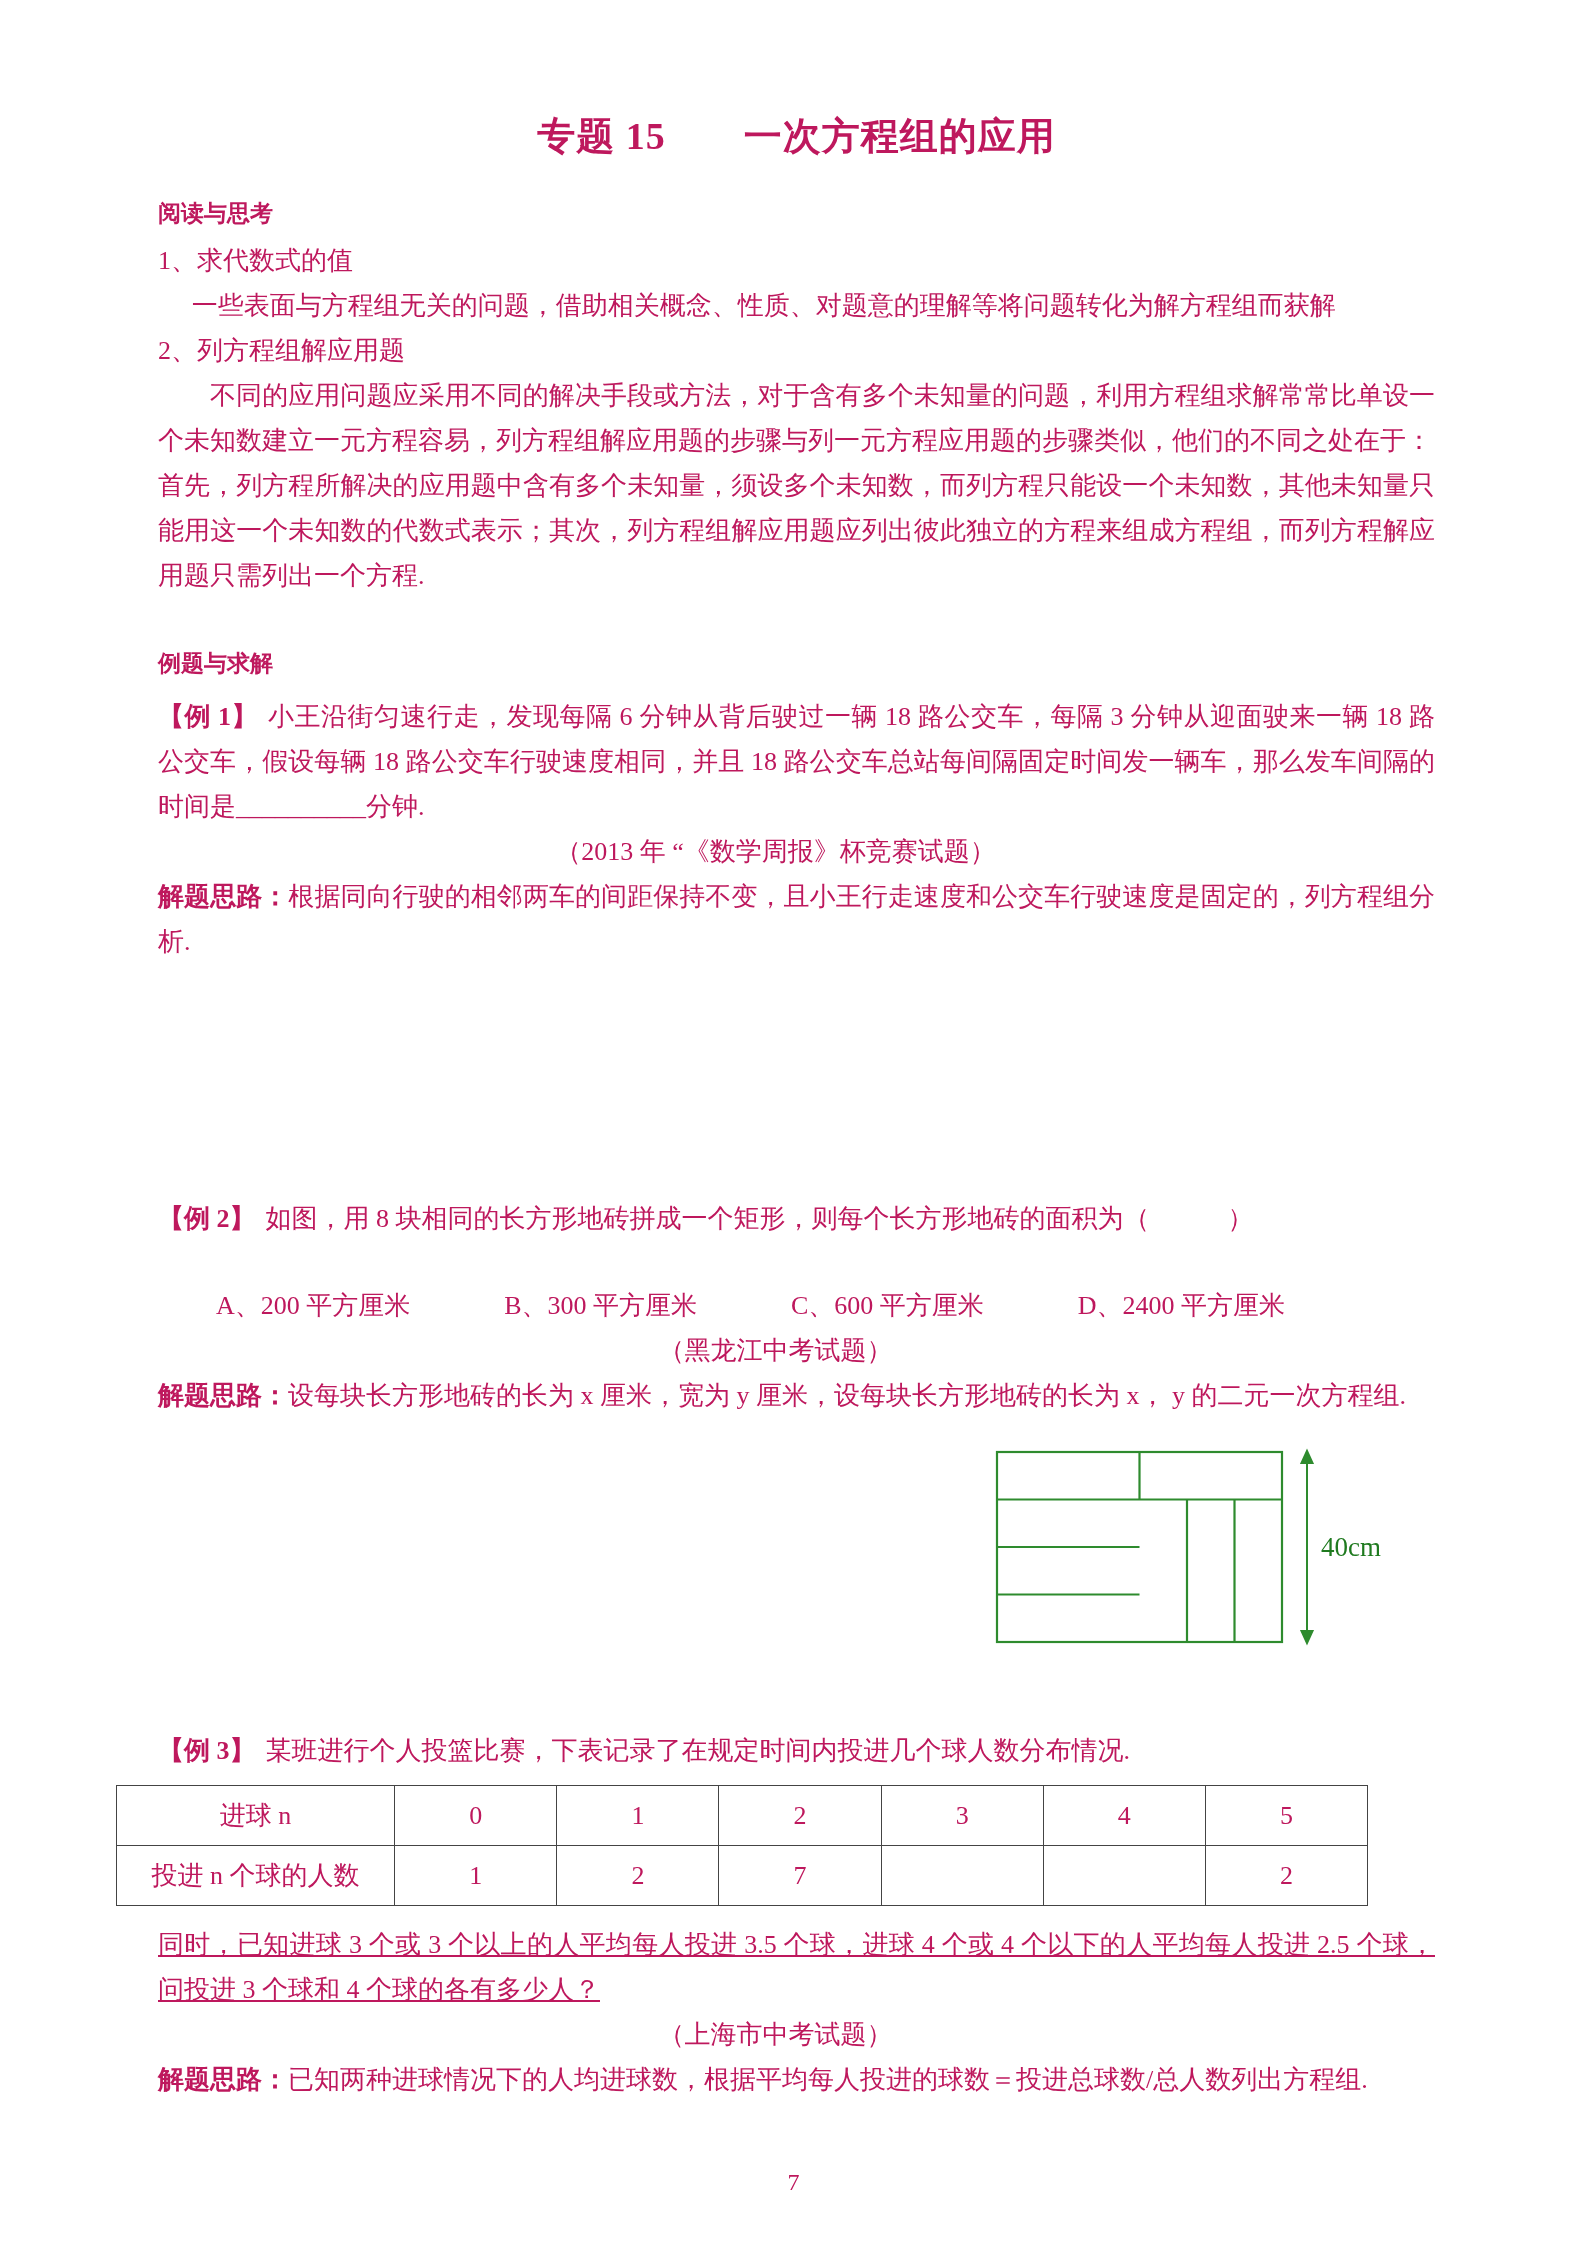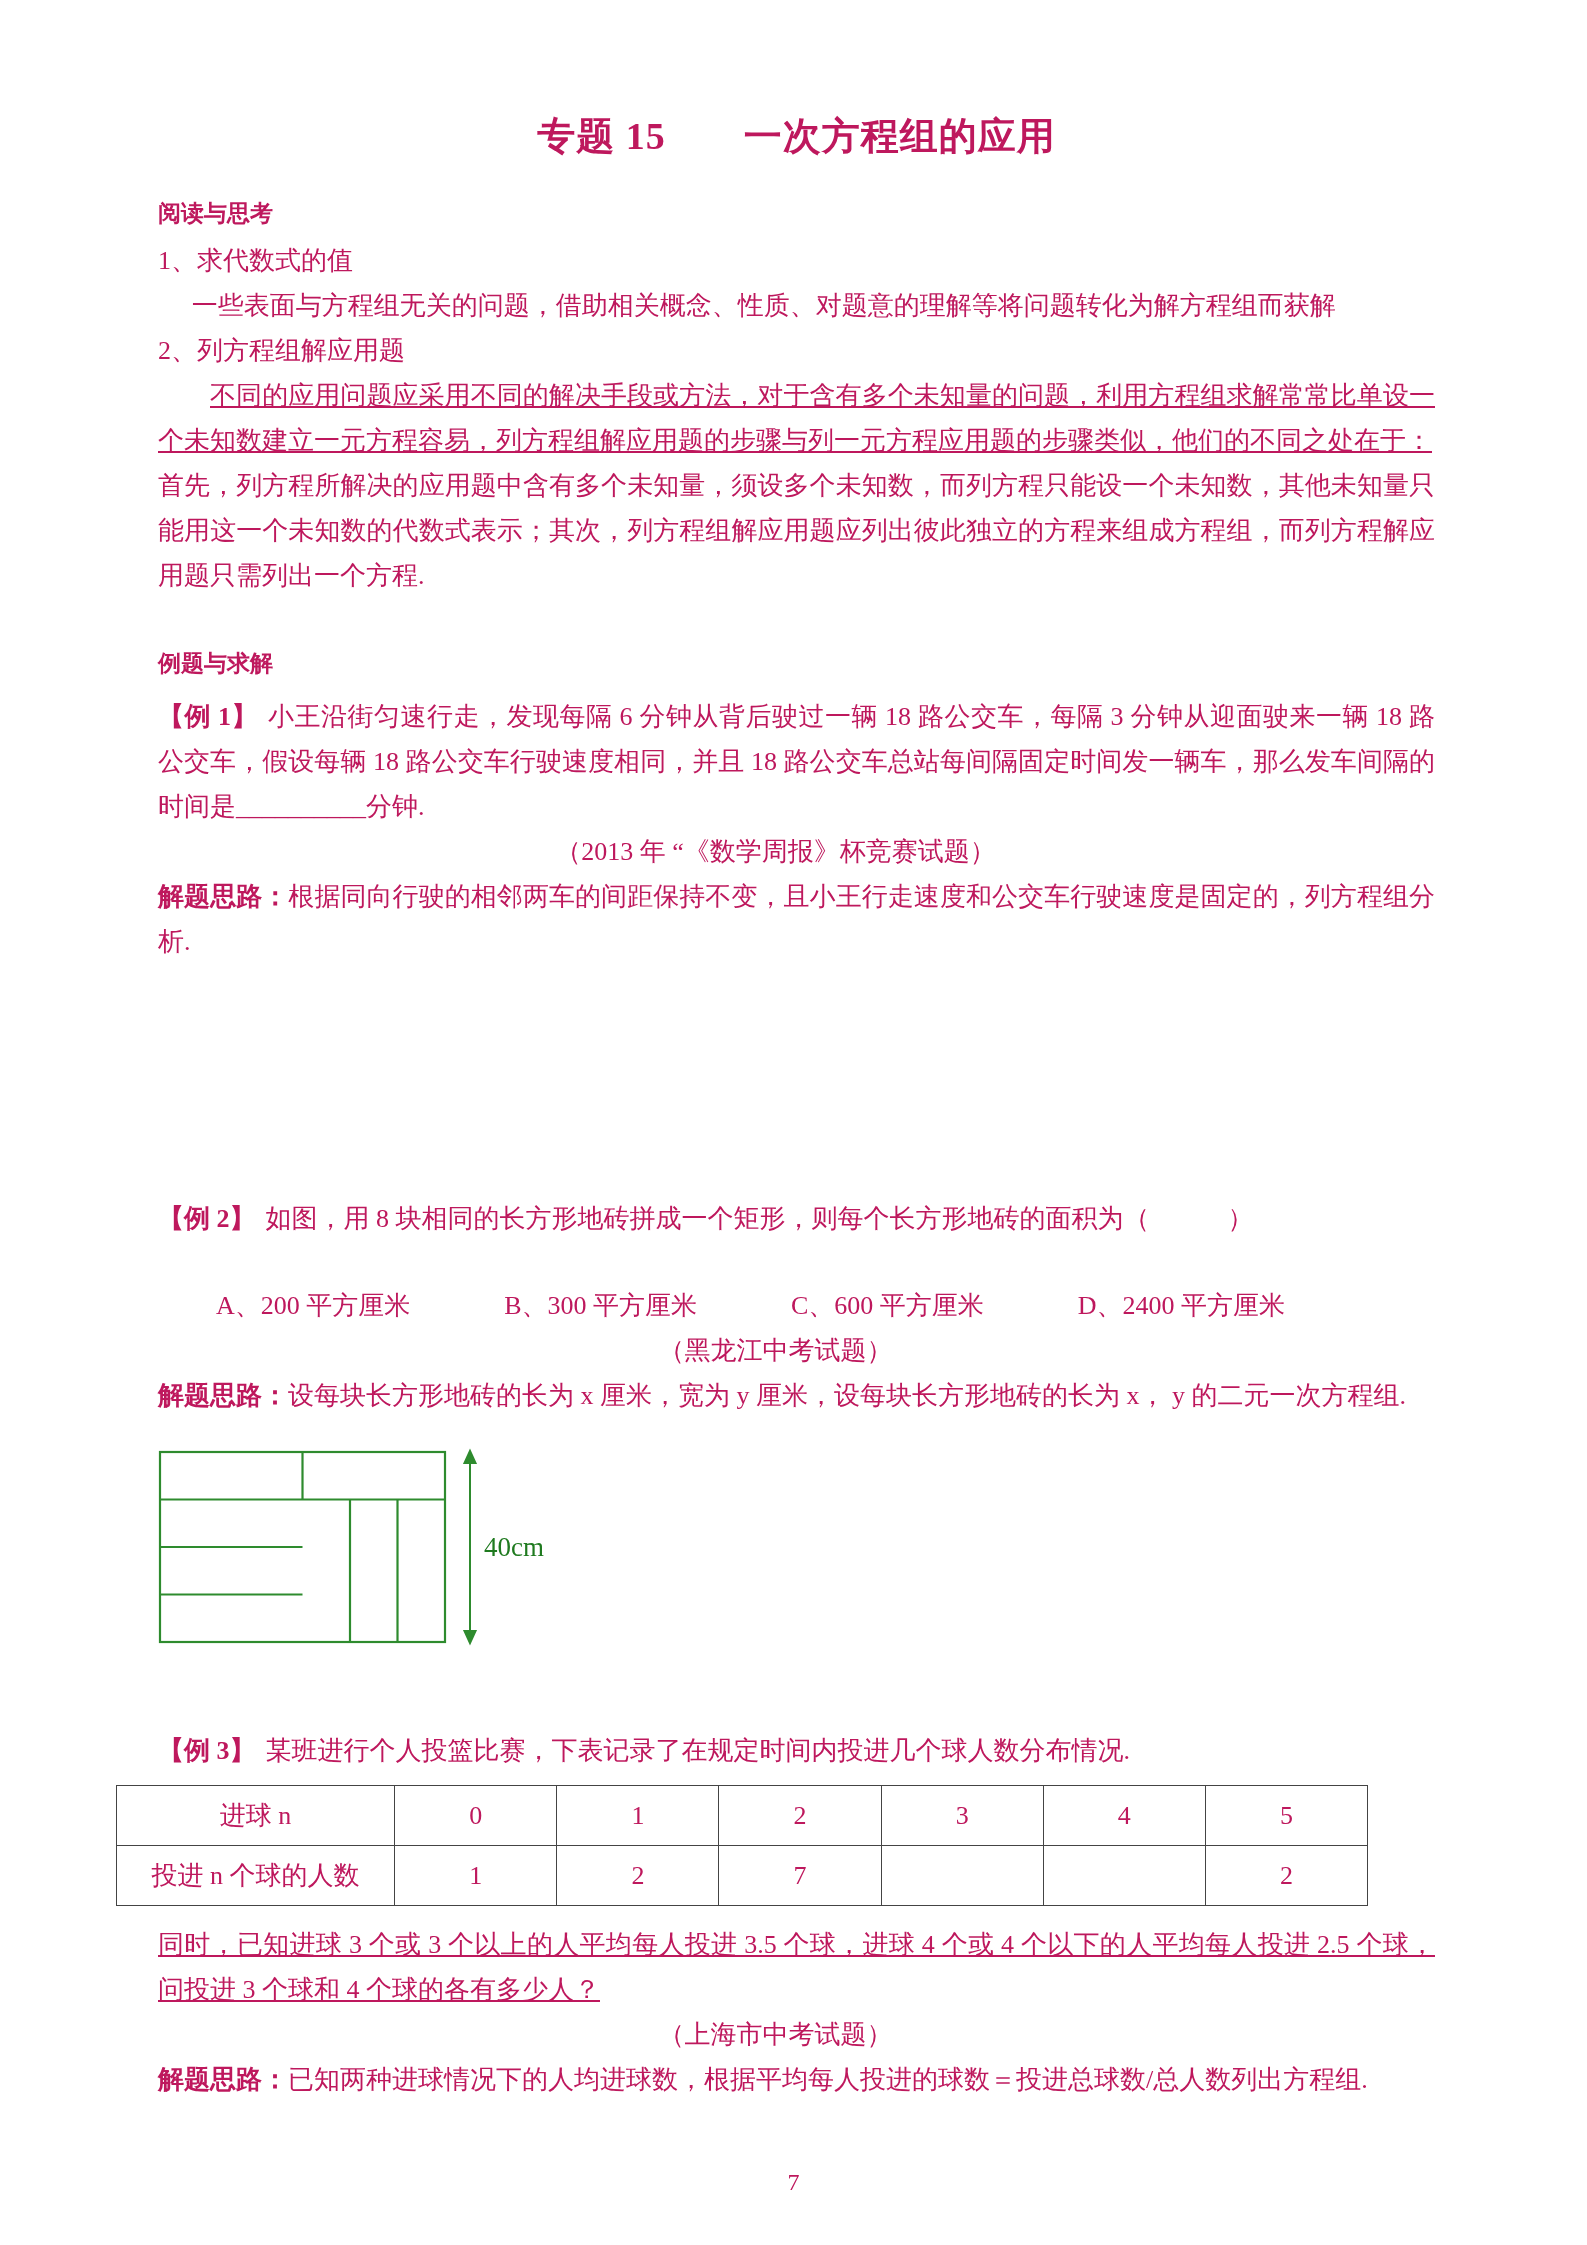--- a/index.html
+++ b/index.html
@@ -25,35 +25,35 @@
     letter-spacing:1px;
   }
   .heading{
     font-size:23px;
     font-weight:bold;
     margin:0;
     line-height:48px;
   }
   p{margin:0;text-align:justify;}
   .indent-sm{text-indent:1.3em;}
-  .indent{text-indent:2em;text-decoration:underline;}
+  .indent{text-indent:2em;}
   .lbl{font-weight:bold;margin-right:10px;}
   .source{text-align:center;padding-right:42px;}
   .sec-examples{margin-top:42px;}
   .ex1{margin-top:6px;}
   .ex2{margin-top:232px;}
   .ex3{margin-top:56px;}
   .options{
     display:flex;
     justify-content:space-between;
     padding:0 150px 0 58px;
     margin-top:42px;
   }
   .figure-wrap{
-    text-align:left;
+    text-align:right;
     margin-top:28px;
   }
   table.score-table{
     border-collapse:collapse;
     width:1252px;
     margin-left:-42px;
     margin-top:12px;
     table-layout:fixed;
   }
   table.score-table td{

